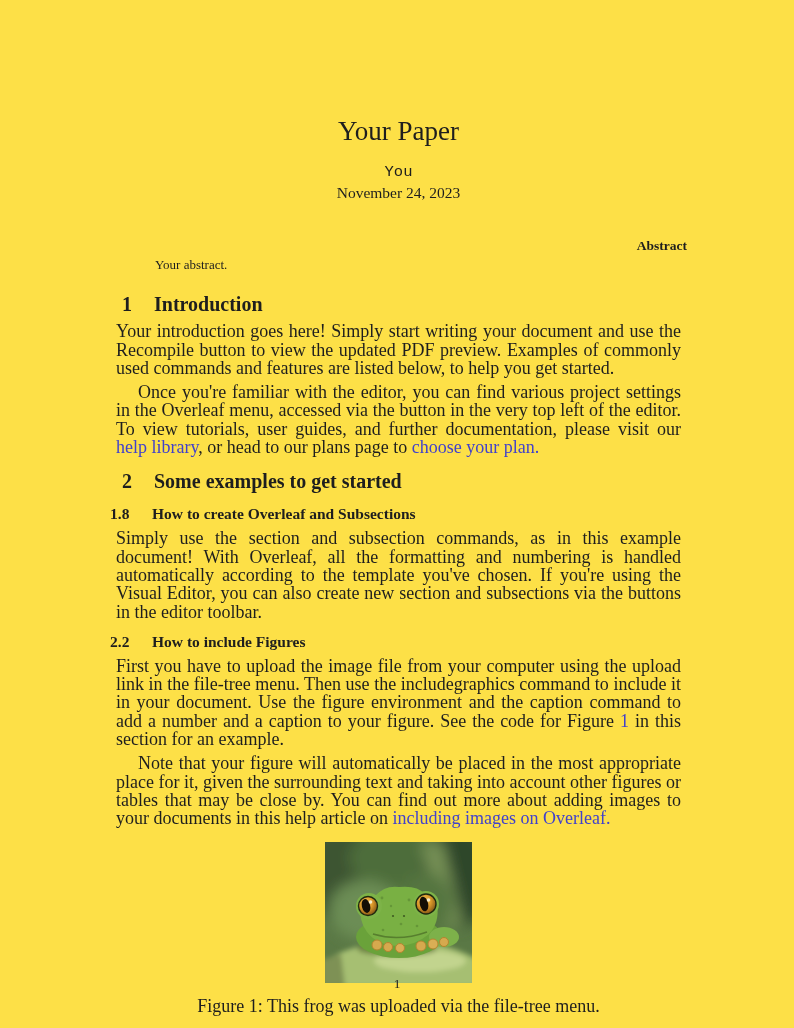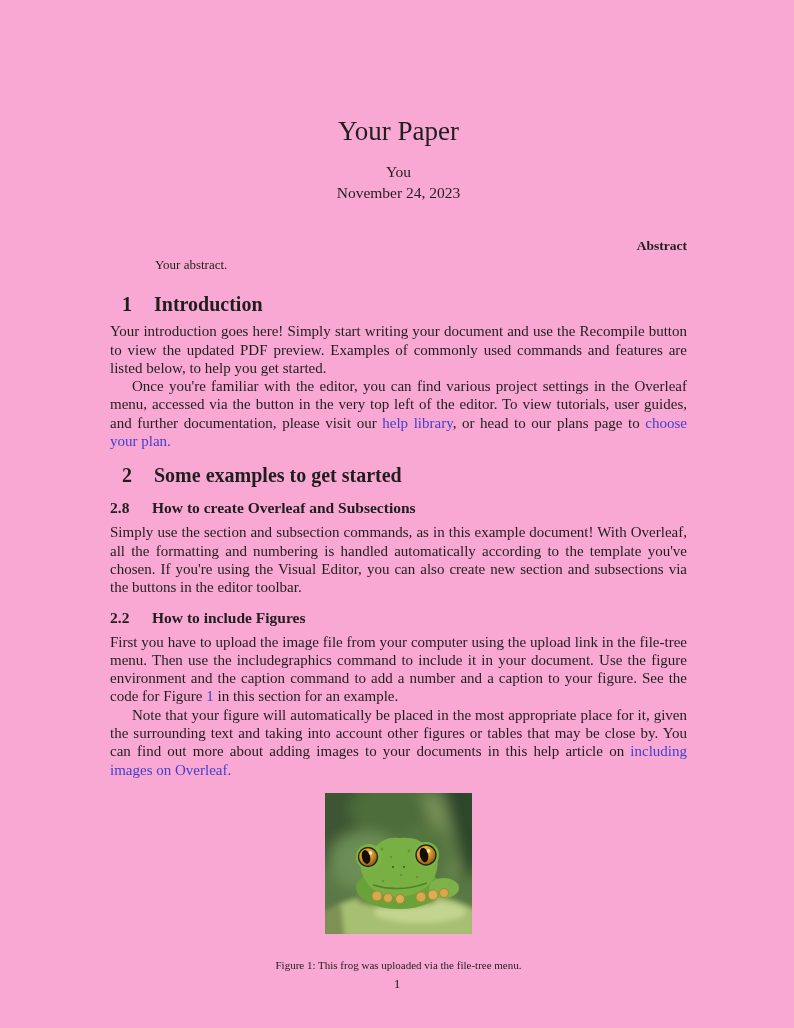--- a/index.html
+++ b/index.html
@@ -1,29 +1,29 @@
 <!DOCTYPE html>
 <html><head>
 <meta charset="utf-8">
 <style>
   html, body { margin: 0; padding: 0; background: #ffffff; }
   .page {
     position: relative;
     width: 794px; height: 1028px;
     margin: 0 auto;
-    background: #f9a8d4;
+    background: #fde047;
     box-sizing: border-box;
     padding: 116px 107px 0 110px;
     font-family: "Liberation Serif", "DejaVu Serif", serif;
     color: #1e1e1e;
     overflow: hidden;
   }
   .title-block { text-align: center; }
   .doc-title { font-size: 27px; line-height: 30px; font-weight: normal; margin: 0; }
-  .doc-author { font-size: 15.5px; line-height: 20px; margin-top: 16px; }
+  .doc-author { font-size: 15.5px; line-height: 20px; margin-top: 16px; font-family: Liberation Mono, monospace; }
   .doc-date   { font-size: 15.5px; line-height: 20px; margin-top: 1px; }
 
   .abstract-heading {
     text-align: right; font-weight: bold; font-size: 13.5px;
     line-height: 18px; margin-top: 34px;
   }
   .abstract-body {
     font-size: 13px; line-height: 18.3px;
     margin: 1px 45px 0 45px; text-align: justify;
   }
@@ -33,37 +33,37 @@
     margin: 17px 0 0 12px;
   }
   h3.subsection {
     font-size: 15.5px; line-height: 20px; font-weight: bold;
     margin: 10px 0 0 0;
   }
   .sec-num { display: inline-block; min-width: 32px; }
   .sub-num { display: inline-block; min-width: 42px; }
 
   p.body {
-    font-size: 15px; line-height: 18.3px;
-    text-align: justify; margin: 0;
+    font-size: 18px; line-height: 18.3px;
+    text-align: justify; margin: 6px;
   }
   p.body.first { margin-top: 5px; }
   p.body.after-sub { margin-top: 5px; }
   p.body.indent { text-indent: 22px; }
 
   .doclink { color: #4141cc; text-decoration: none; cursor: pointer; }
 
   .figure-block { margin-top: 14px; text-align: center; }
   .figure-img {
     display: inline-block; width: 147px; height: 141px;
     line-height: 0; overflow: hidden;
   }
   .figure-caption {
-    text-align: center; font-size: 11px; line-height: 18px;
-    margin-top: 18px;
+    text-align: center; font-size: 18px; line-height: 18px;
+    margin-top: 10px;
   }
   .page-number {
     position: absolute; left: 0; right: 0; top: 976px;
     text-align: center; font-size: 13.5px; color: #1e1e1e;
   }
 </style>
 </head>
 <body>
 
 <div class="page">
@@ -78,21 +78,21 @@
   <div class="abstract-body">Your abstract.</div>
 
   <h2 class="section"><span class="sec-num">1</span><span>Introduction</span></h2>
 
   <p class="body first">Your introduction goes here! Simply start writing your document and use the Recompile button to view the updated PDF preview. Examples of commonly used commands and features are listed below, to help you get started.</p>
 
   <p class="body indent"><span>Once you're familiar with the editor, you can find various project settings in the Overleaf menu, accessed via the button in the very top left of the editor. To view tutorials, user guides, and further documentation, please visit our </span><a class="doclink" role="link">help library</a><span>, or head to our plans page to </span><a class="doclink" role="link">choose your plan.</a></p>
 
   <h2 class="section" style="margin-top:12px;"><span class="sec-num">2</span><span>Some examples to get started</span></h2>
 
-  <h3 class="subsection"><span class="sub-num">2.8</span><span>How to create Overleaf and Subsections</span></h3>
+  <h3 class="subsection"><span class="sub-num">1.8</span><span>How to create Overleaf and Subsections</span></h3>
 
   <p class="body after-sub">Simply use the section and subsection commands, as in this example document! With Overleaf, all the formatting and numbering is handled automatically according to the template you've chosen. If you're using the Visual Editor, you can also create new section and subsections via the buttons in the editor toolbar.</p>
 
   <h3 class="subsection" style="margin-top:11px;"><span class="sub-num">2.2</span><span>How to include Figures</span></h3>
 
   <p class="body after-sub"><span>First you have to upload the image file from your computer using the upload link in the file-tree menu. Then use the includegraphics command to include it in your document. Use the figure environment and the caption command to add a number and a caption to your figure. See the code for Figure </span><a class="doclink" role="link">1</a><span> in this section for an example.</span></p>
 
   <p class="body indent"><span>Note that your figure will automatically be placed in the most appropriate place for it, given the surrounding text and taking into account other figures or tables that may be close by. You can find out more about adding images to your documents in this help article on </span><a class="doclink" role="link">including images on Overleaf.</a></p>
 
   <div class="figure-block">

